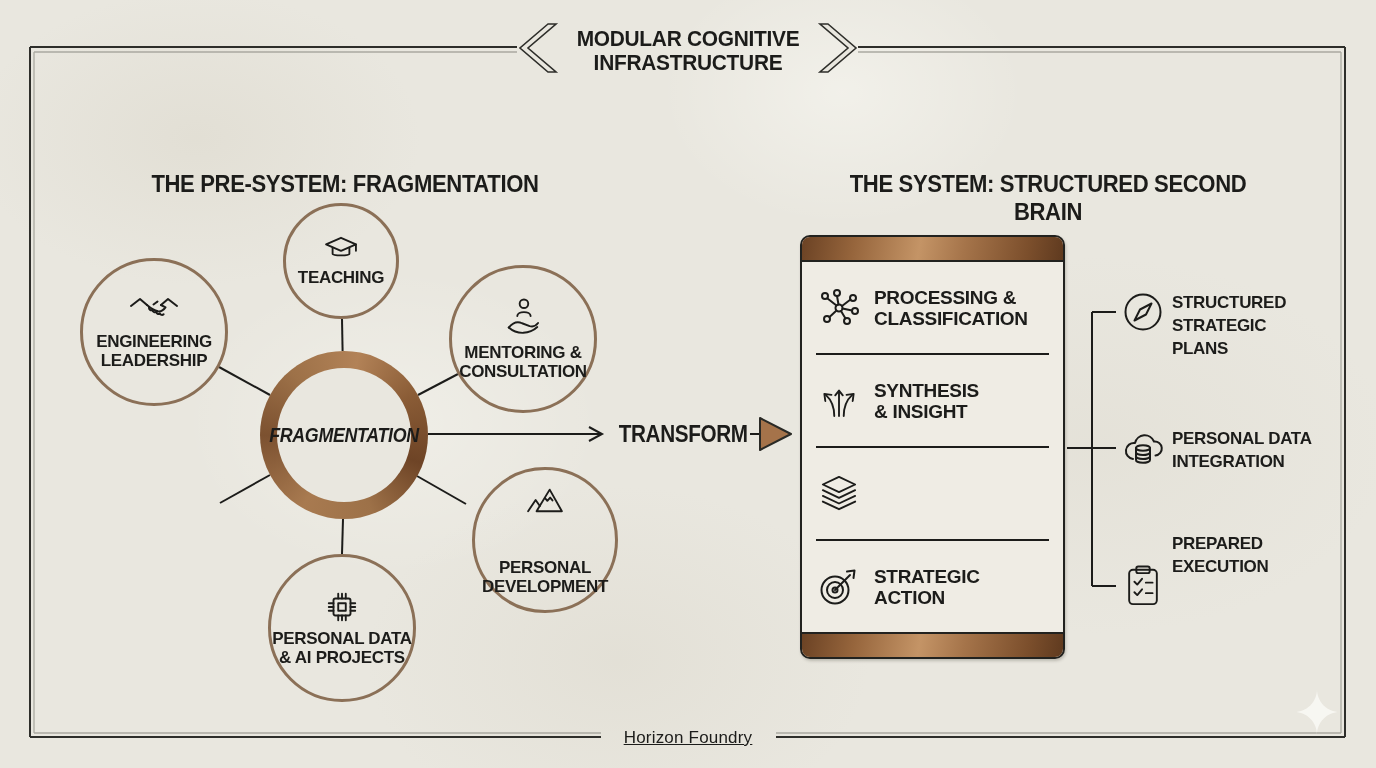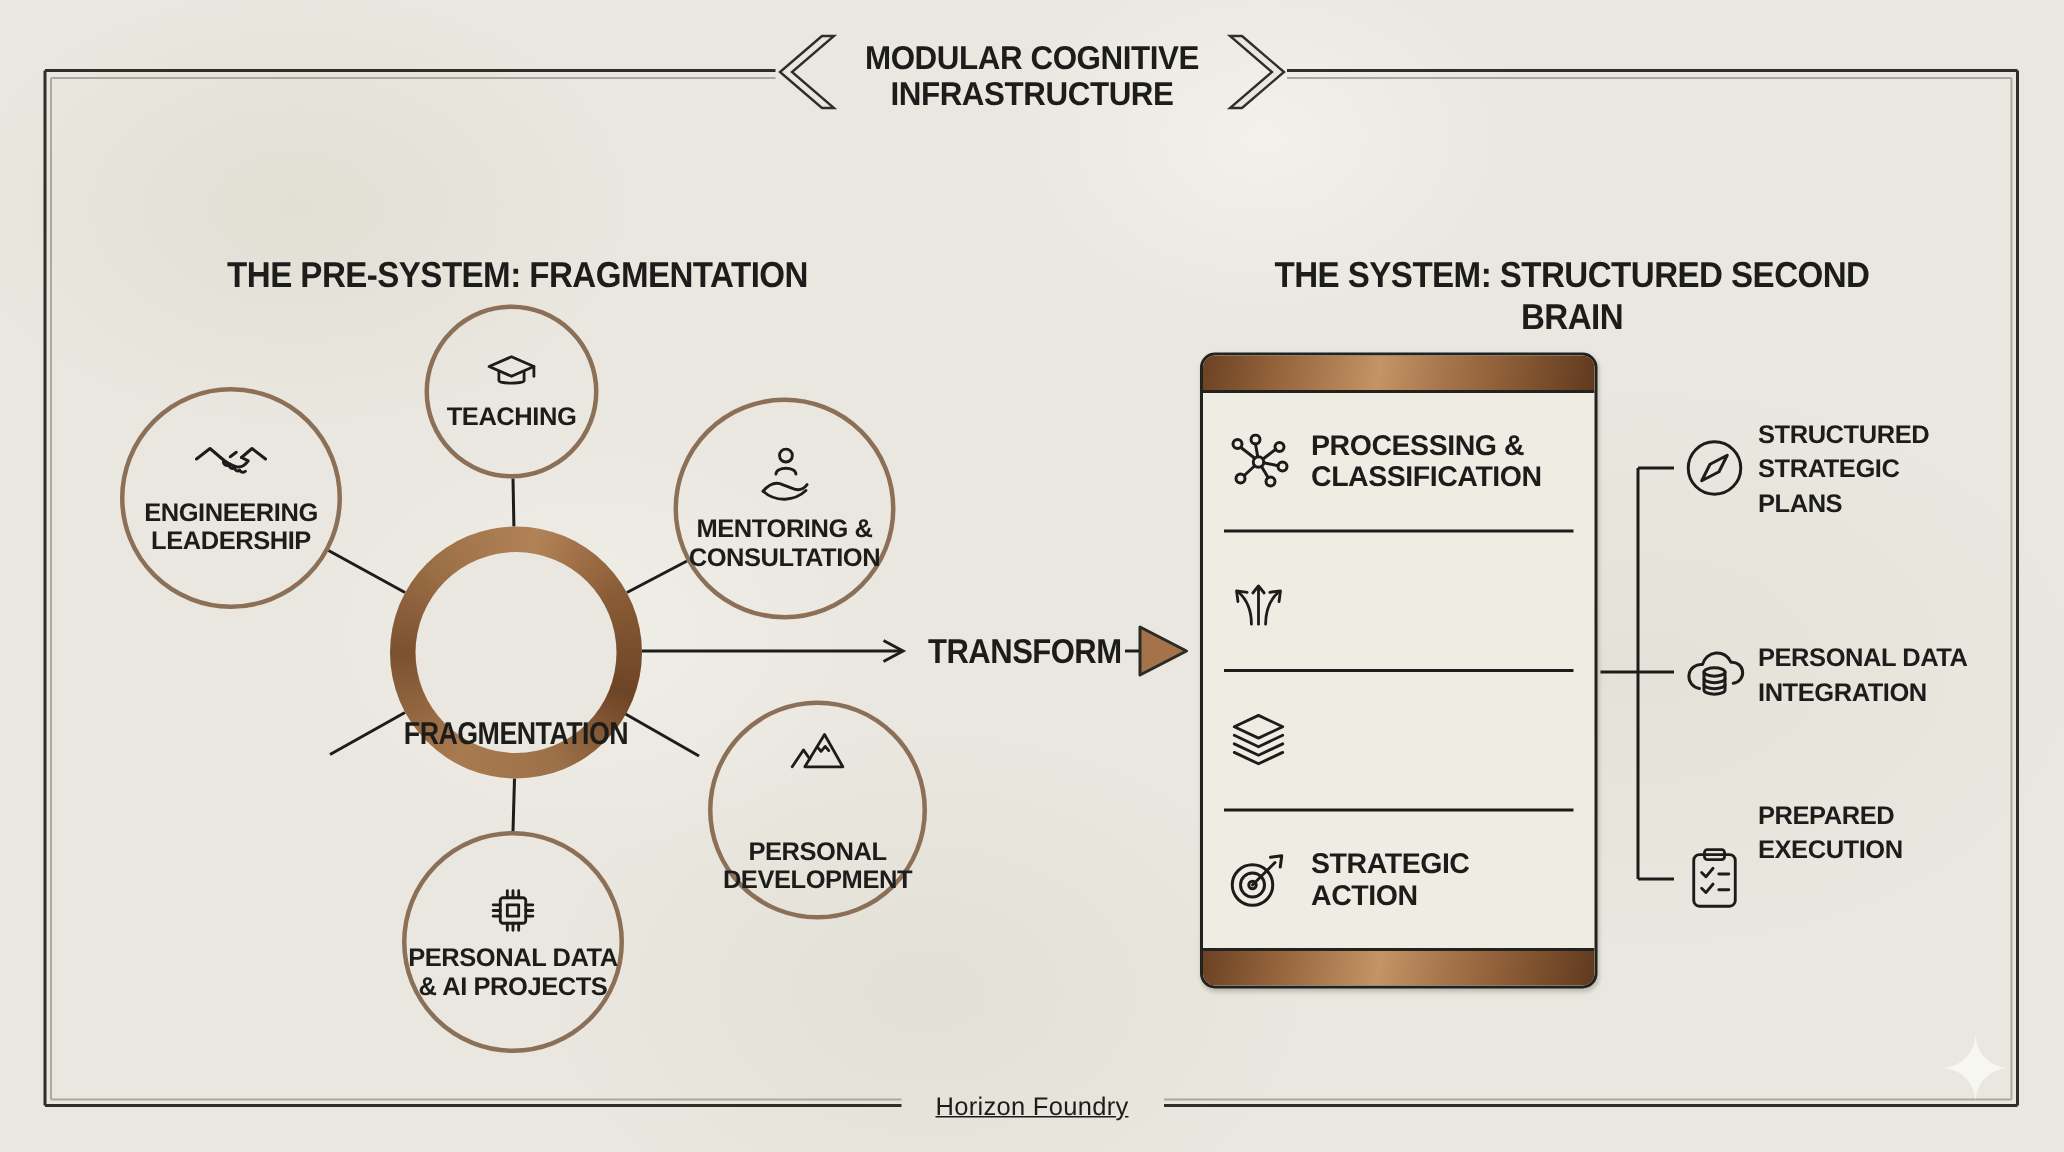--- a/index.html
+++ b/index.html
@@ -27,21 +27,21 @@
   .hdr-title{font-weight:bold;font-size:22px;line-height:24px;text-align:center;letter-spacing:-0.3px;transform:scaleX(0.95);}
   
   .bubble{border:3px solid #8b7057;border-radius:50%;display:flex;flex-direction:column;
           align-items:center;justify-content:center;text-align:center;box-sizing:border-box;gap:5px;}
   .bubble .lbl{font-weight:bold;font-size:17px;line-height:19px;letter-spacing:-0.3px;}
   
   .ring{border-radius:50%;
         background:conic-gradient(from -90deg,#7c5130,#9d7148 50deg,#b28257 100deg,#8a5c36 150deg,#6e4426 200deg,#9d7148 250deg,#a87a50 300deg,#7c5130 360deg);
         display:flex;align-items:center;justify-content:center;}
   .ring-inner{width:134px;height:134px;border-radius:50%;background:#e9e7df;
-              display:flex;align-items:flex-end;justify-content:center;}
+              display:flex;align-items:center;justify-content:center;font-style:italic;}
   .ring-label{font-weight:bold;font-size:21px;letter-spacing:-0.4px;transform:scaleX(0.85);white-space:nowrap;}
   .transform-label{font-weight:bold;font-size:23px;letter-spacing:-0.4px;text-align:center;transform:scaleX(0.9);}
   
   .sysbox{box-sizing:border-box;border:2px solid #22221f;border-radius:10px;background:#efece4;
           display:flex;flex-direction:column;overflow:hidden;
           box-shadow:1px 2px 3px rgba(60,55,45,0.25);}
   .copper-bar{height:23px;flex:0 0 auto;
       background:linear-gradient(100deg,#6b4224 0%,#96653c 20%,#c49466 45%,#a5744a 62%,#7c4f2c 86%,#5f3a1f 100%);}
   .copper-bar.top{border-bottom:2px solid #22221f;}
   .copper-bar.bottom{border-top:2px solid #22221f;}
@@ -218,20 +218,22 @@
         <span class="ic">
             <svg class="ico" width="38" height="34" viewBox="0 0 38 36">
           <path d="M19,34 V8"></path>
               <polyline points="15,12 19,7 23,12"></polyline>
           <path d="M14,34 C14,22 10,16 5,11.5"></path>
               <polyline points="4.5,18 3.5,10.5 11,11.5"></polyline>
           <path d="M24,34 C24,22 28,16 33,11.5"></path>
               <polyline points="33.5,18 34.5,10.5 27,11.5"></polyline>
         </svg>
           </span>
+        <span class="lbl" data-bind="right_section.stages.2.label">SYNTHESIS
+&amp; INSIGHT</span>
       </div>
 
       <div class="stage">
         <span class="ic">
             <svg class="ico" width="40" height="38" viewBox="0 0 40 40">
           <path d="M20,2 L37,10 L20,18 L3,10 Z"></path>
           <path d="M3,16 L20,24 L37,16"></path>
           <path d="M3,22 L20,30 L37,22"></path>
           <path d="M3,28 L20,36 L37,28"></path>
         </svg>
@@ -253,21 +255,21 @@
       </div>
 
     </div>
     <div class="copper-bar bottom"></div>
   </div>
 
   <svg class="abs ico" style="left:1122px;top:291px;" width="42" height="42" viewBox="0 0 42 42">
     <circle cx="21" cy="21" r="17.5"></circle>
     <path d="M12.5,29.5 L18,18.5 L29.5,12.5 L24,23.5 Z"></path>
   </svg>
-  <div class="abs out-lbl" data-bind="right_section.outputs.0.label" style="left:1172px;top:278px;width:170px;">STRUCTURED
+  <div class="abs out-lbl" data-bind="right_section.outputs.0.label" style="left:1172px;top:291px;width:170px;">STRUCTURED
 STRATEGIC
 PLANS</div>
 
   <svg class="abs ico" style="left:1121px;top:430px;" width="44" height="38" viewBox="0 0 44 38">
     <path d="M12,29 A8,8 0 1 1 14,13 A10,10 0 0 1 33,11.5 A7,7 0 0 1 34.5,25.5"></path>
     <path d="M15,18 V30 a7,2.8 0 0 0 14,0 V18" fill="#e9e7df"></path>
     <ellipse cx="22" cy="18" rx="7" ry="2.8" fill="#e9e7df"></ellipse>
     <path d="M15,22.3 a7,2.8 0 0 0 14,0"></path>
     <path d="M15,26.3 a7,2.8 0 0 0 14,0"></path>
   </svg>

